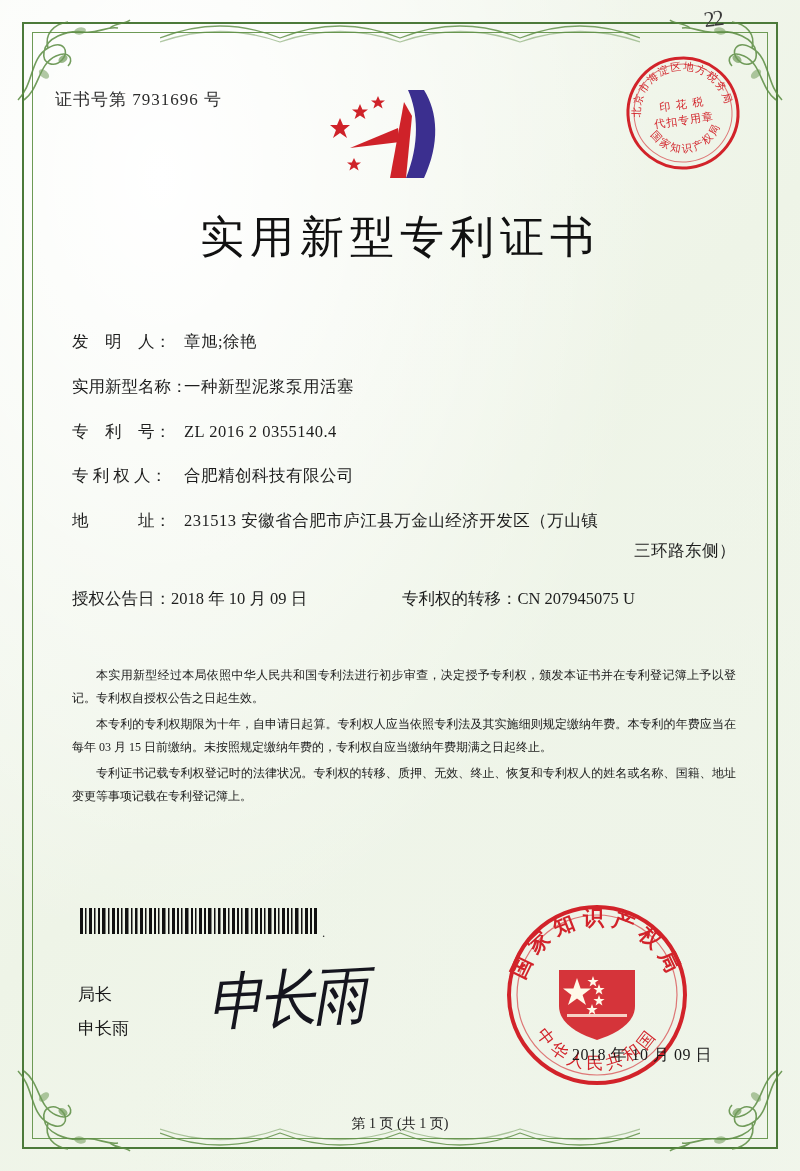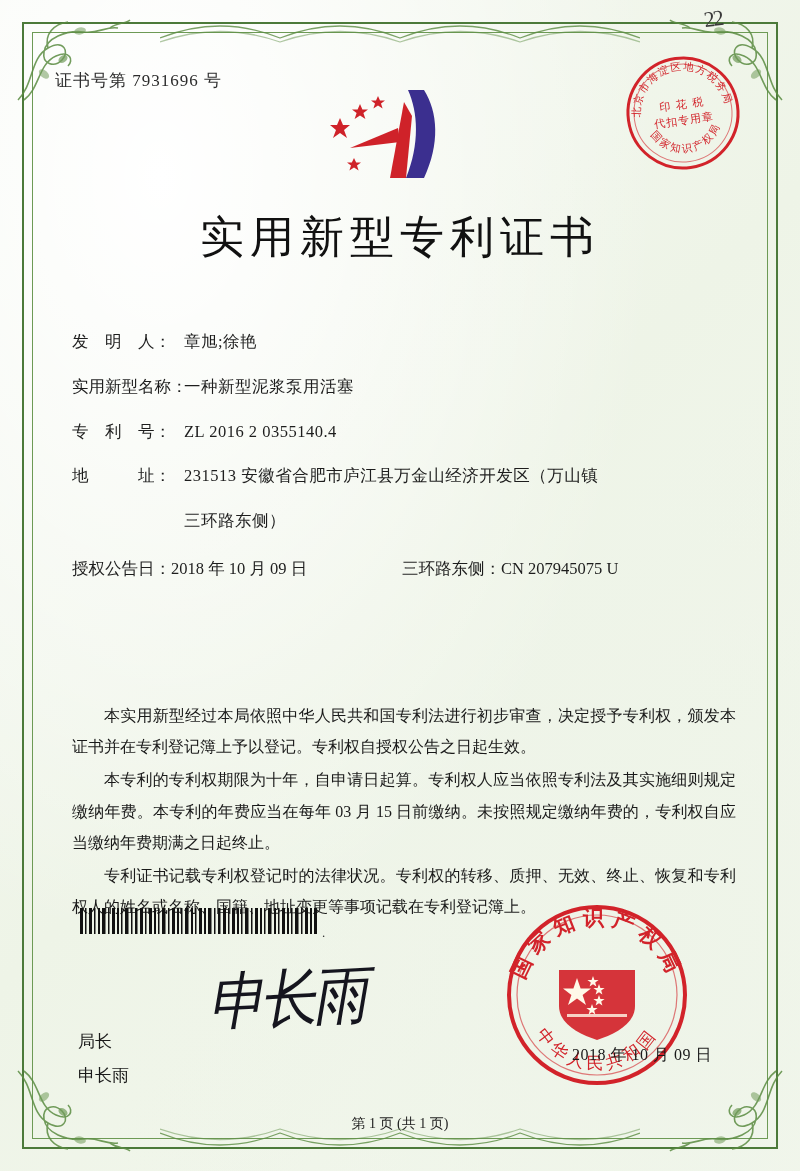--- a/index.html
+++ b/index.html
@@ -68,21 +68,21 @@
     font-size: 22px;
     color: #3a3a3a;
     transform: rotate(-8deg);
     letter-spacing: -2px;
   }
 
   
   .cert-no {
     position: absolute;
     left: 55px;
-    top: 69px;
+    top: 88px;
     font-size: 17px;
     color: #2c2c2c;
     letter-spacing: 1px;
   }
   .logo {
     position: absolute;
     left: 50%;
     top: 82px;
     transform: translateX(-50%);
     width: 160px;
@@ -131,41 +131,42 @@
     flex: 0 0 112px;
     white-space: nowrap;
     letter-spacing: 0px;
   }
   .field-value {
     flex: 1;
     letter-spacing: .5px;
   }
   .field-value .line2 {
     display: block;
-    margin-top: 20px;
+    margin-top: 5px;
+    text-align: right;
   }
 
   .pub-row {
     display: flex;
     align-items: baseline;
     margin-top: 24px;
     font-size: 16.5px;
     color: #1d1d1d;
   }
   .pub-left { width: 330px; flex: 0 0 330px; }
   .pub-left .lbl { letter-spacing: 0px; font-family: Liberation Serif, serif; }
   .pub-right .lbl { letter-spacing: 0px; }
 
   
   .paragraphs {
     position: absolute;
     left: 72px;
     right: 64px;
-    top: 700px;
-    font-size: 16px;
+    top: 664px;
+    font-size: 12px;
     color: #1a1a1a;
     line-height: 1.95;
     text-align: justify;
   }
   .paragraphs p {
     margin: 0 0 2px 0;
     text-indent: 2em;
   }
 
   
@@ -186,21 +187,20 @@
   }
 
   
   .sig-label {
     position: absolute;
     left: 78px;
     top: 978px;
     font-size: 17px;
     color: #1a1a1a;
     line-height: 2;
-    margin-top: 47px;
   }
   .sig-hand {
     position: absolute;
     left: 208px;
     top: 962px;
     font-size: 56px;
     color: #15151e;
     font-family: "DejaVu Serif", serif;
     font-style: italic;
     letter-spacing: -4px;
@@ -349,33 +349,37 @@
     </div>
     <div class="field-row">
       <div class="field-label">实用新型名称：</div>
       <div class="field-value">一种新型泥浆泵用活塞</div>
     </div>
     <div class="field-row">
       <div class="field-label">专　利　号：</div>
       <div class="field-value">ZL 2016 2 0355140.4</div>
     </div>
     <div class="field-row">
+      <div class="field-label">专 利 权 人：</div>
+      <div class="field-value">合肥精创科技有限公司</div>
+    </div>
+    <div class="field-row">
       <div class="field-label">地　　　址：</div>
       <div class="field-value">
         <span>231513 安徽省合肥市庐江县万金山经济开发区（万山镇</span>
         <span class="line2">三环路东侧）</span>
       </div>
     </div>
 
     <div class="pub-row">
       <div class="pub-left">
         <span class="lbl">授权公告日：</span><span>2018 年 10 月 09 日</span>
       </div>
       <div class="pub-right">
-        <span class="lbl">三环路东侧：</span><span>CN 207945075 U</span>
+        <span class="lbl">专利权的转移：</span><span>CN 207945075 U</span>
       </div>
     </div>
   </div>
 
   <div class="paragraphs">
     <p>本实用新型经过本局依照中华人民共和国专利法进行初步审查，决定授予专利权，颁发本证书并在专利登记簿上予以登记。专利权自授权公告之日起生效。</p>
     <p>本专利的专利权期限为十年，自申请日起算。专利权人应当依照专利法及其实施细则规定缴纳年费。本专利的年费应当在每年 03 月 15 日前缴纳。未按照规定缴纳年费的，专利权自应当缴纳年费期满之日起终止。</p>
     <p>专利证书记载专利权登记时的法律状况。专利权的转移、质押、无效、终止、恢复和专利权人的姓名或名称、国籍、地址变更等事项记载在专利登记簿上。</p>
   </div>
 

